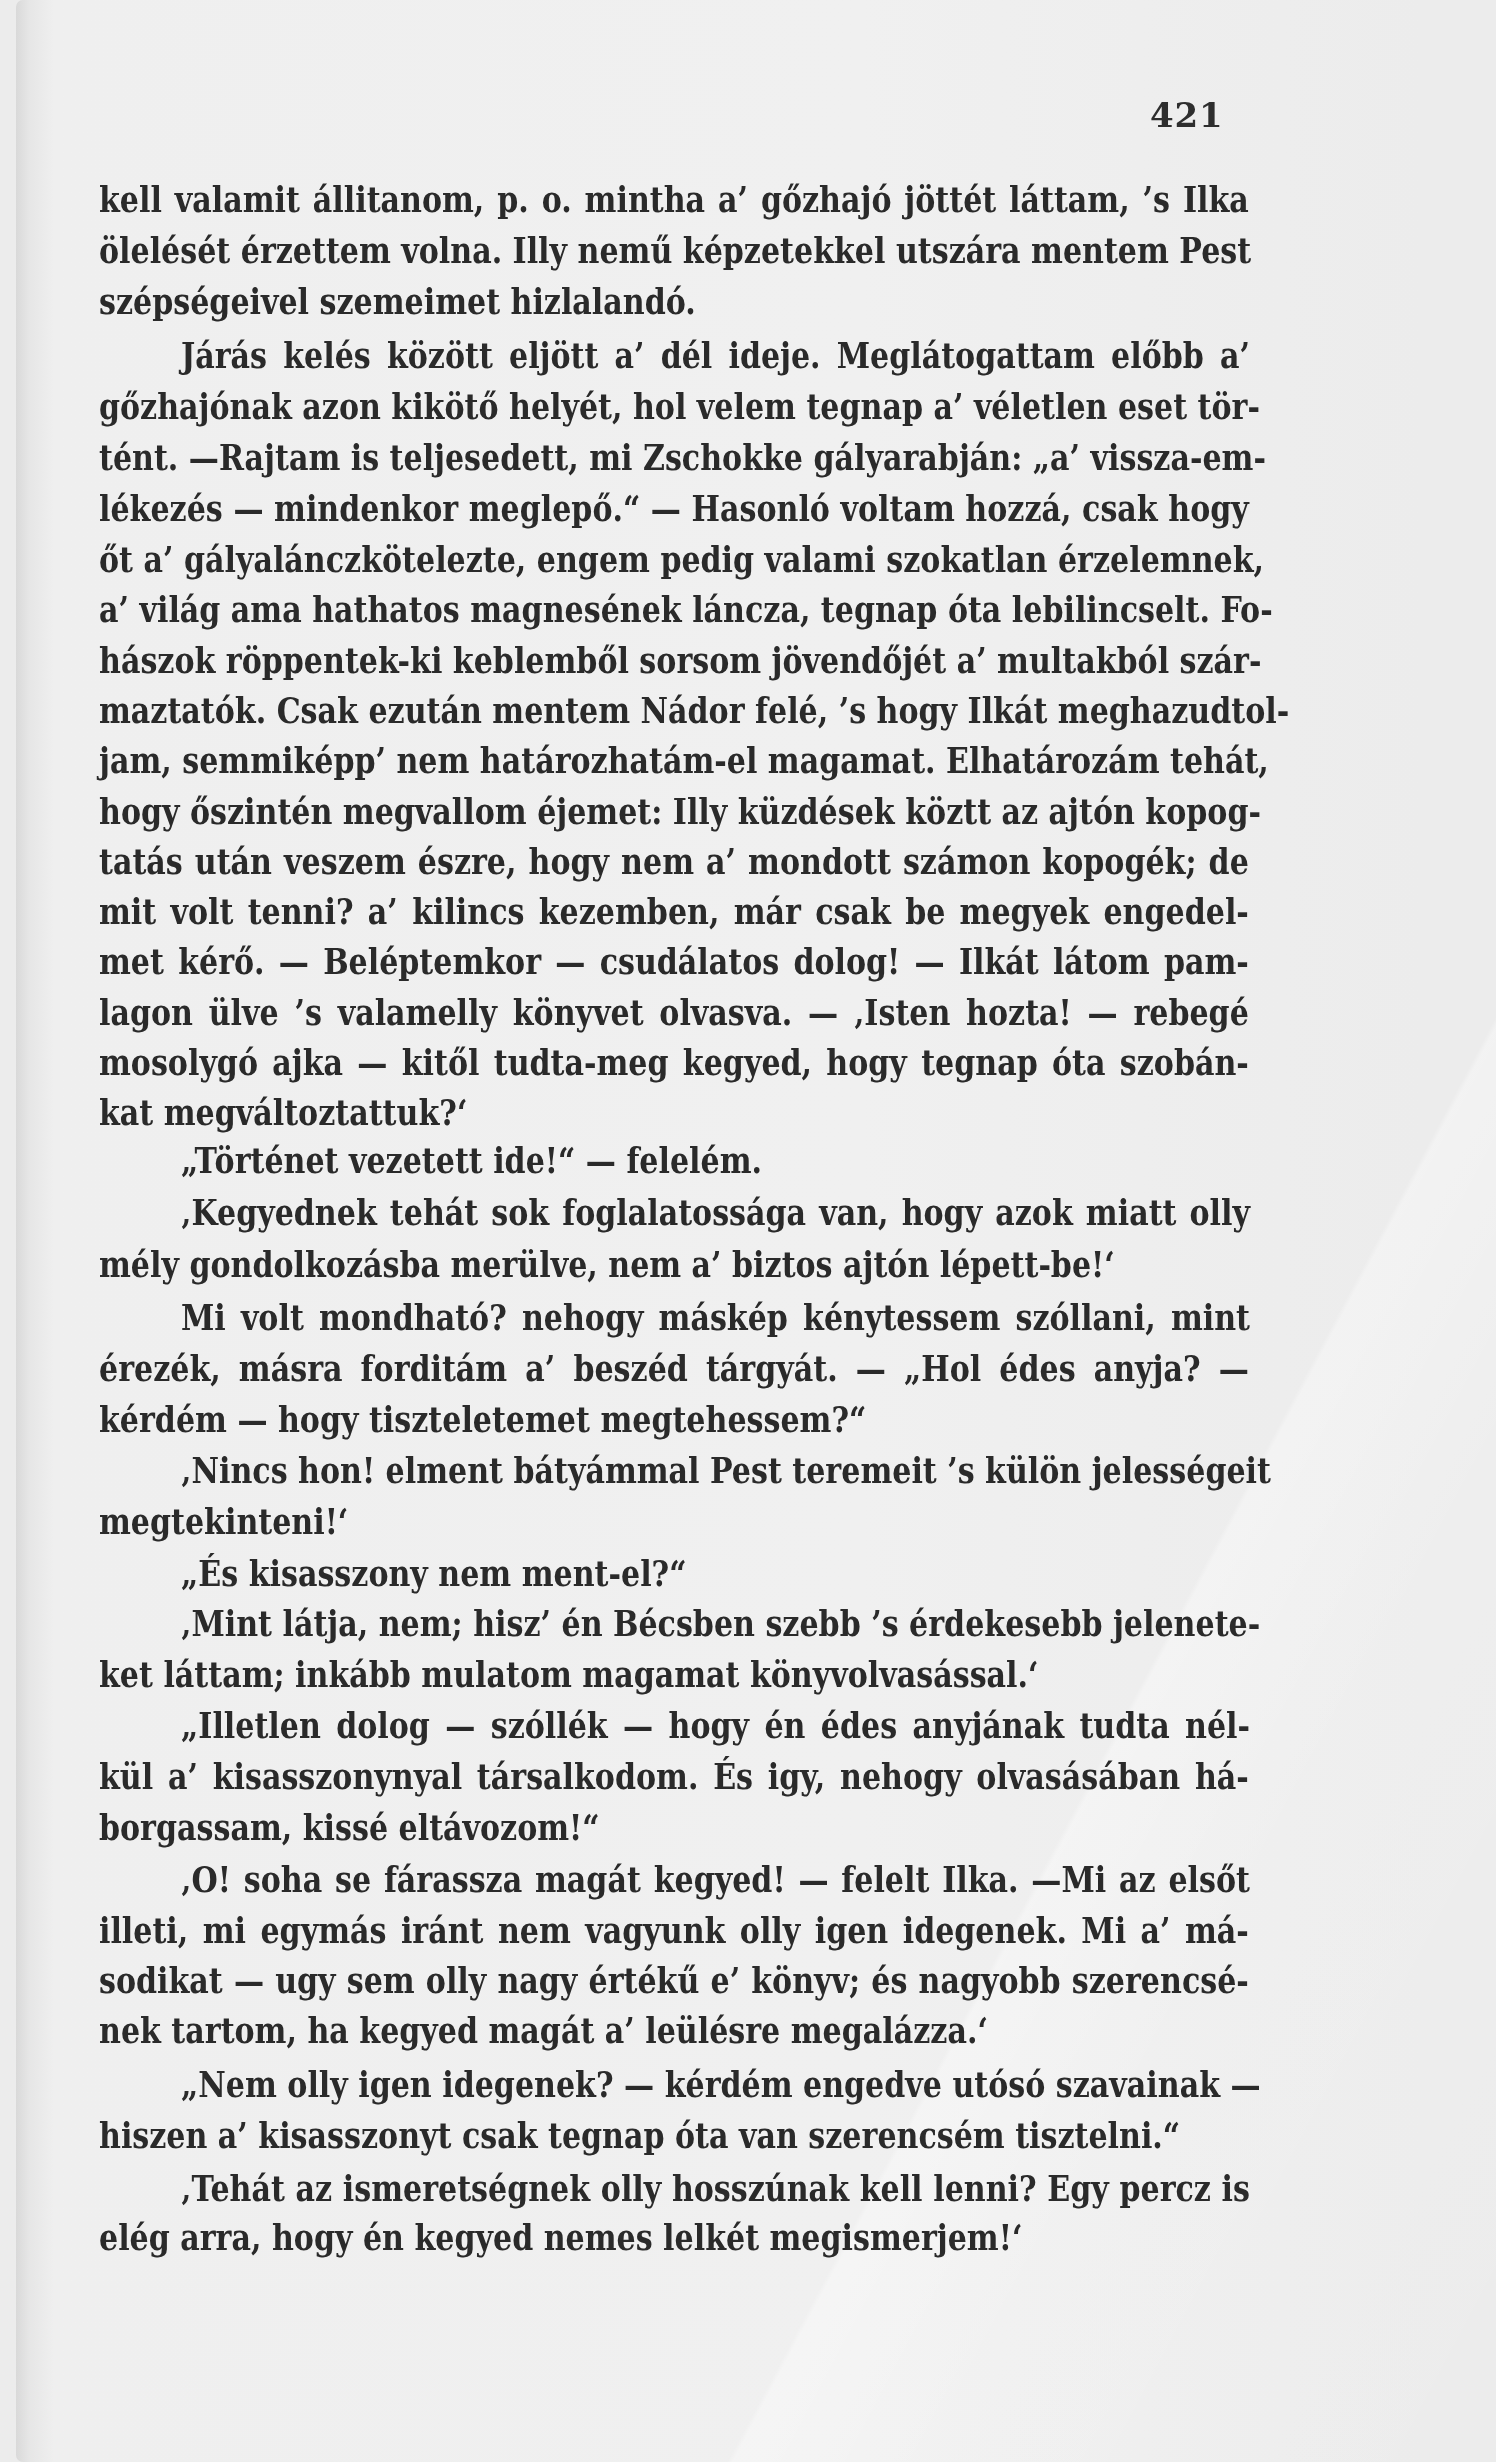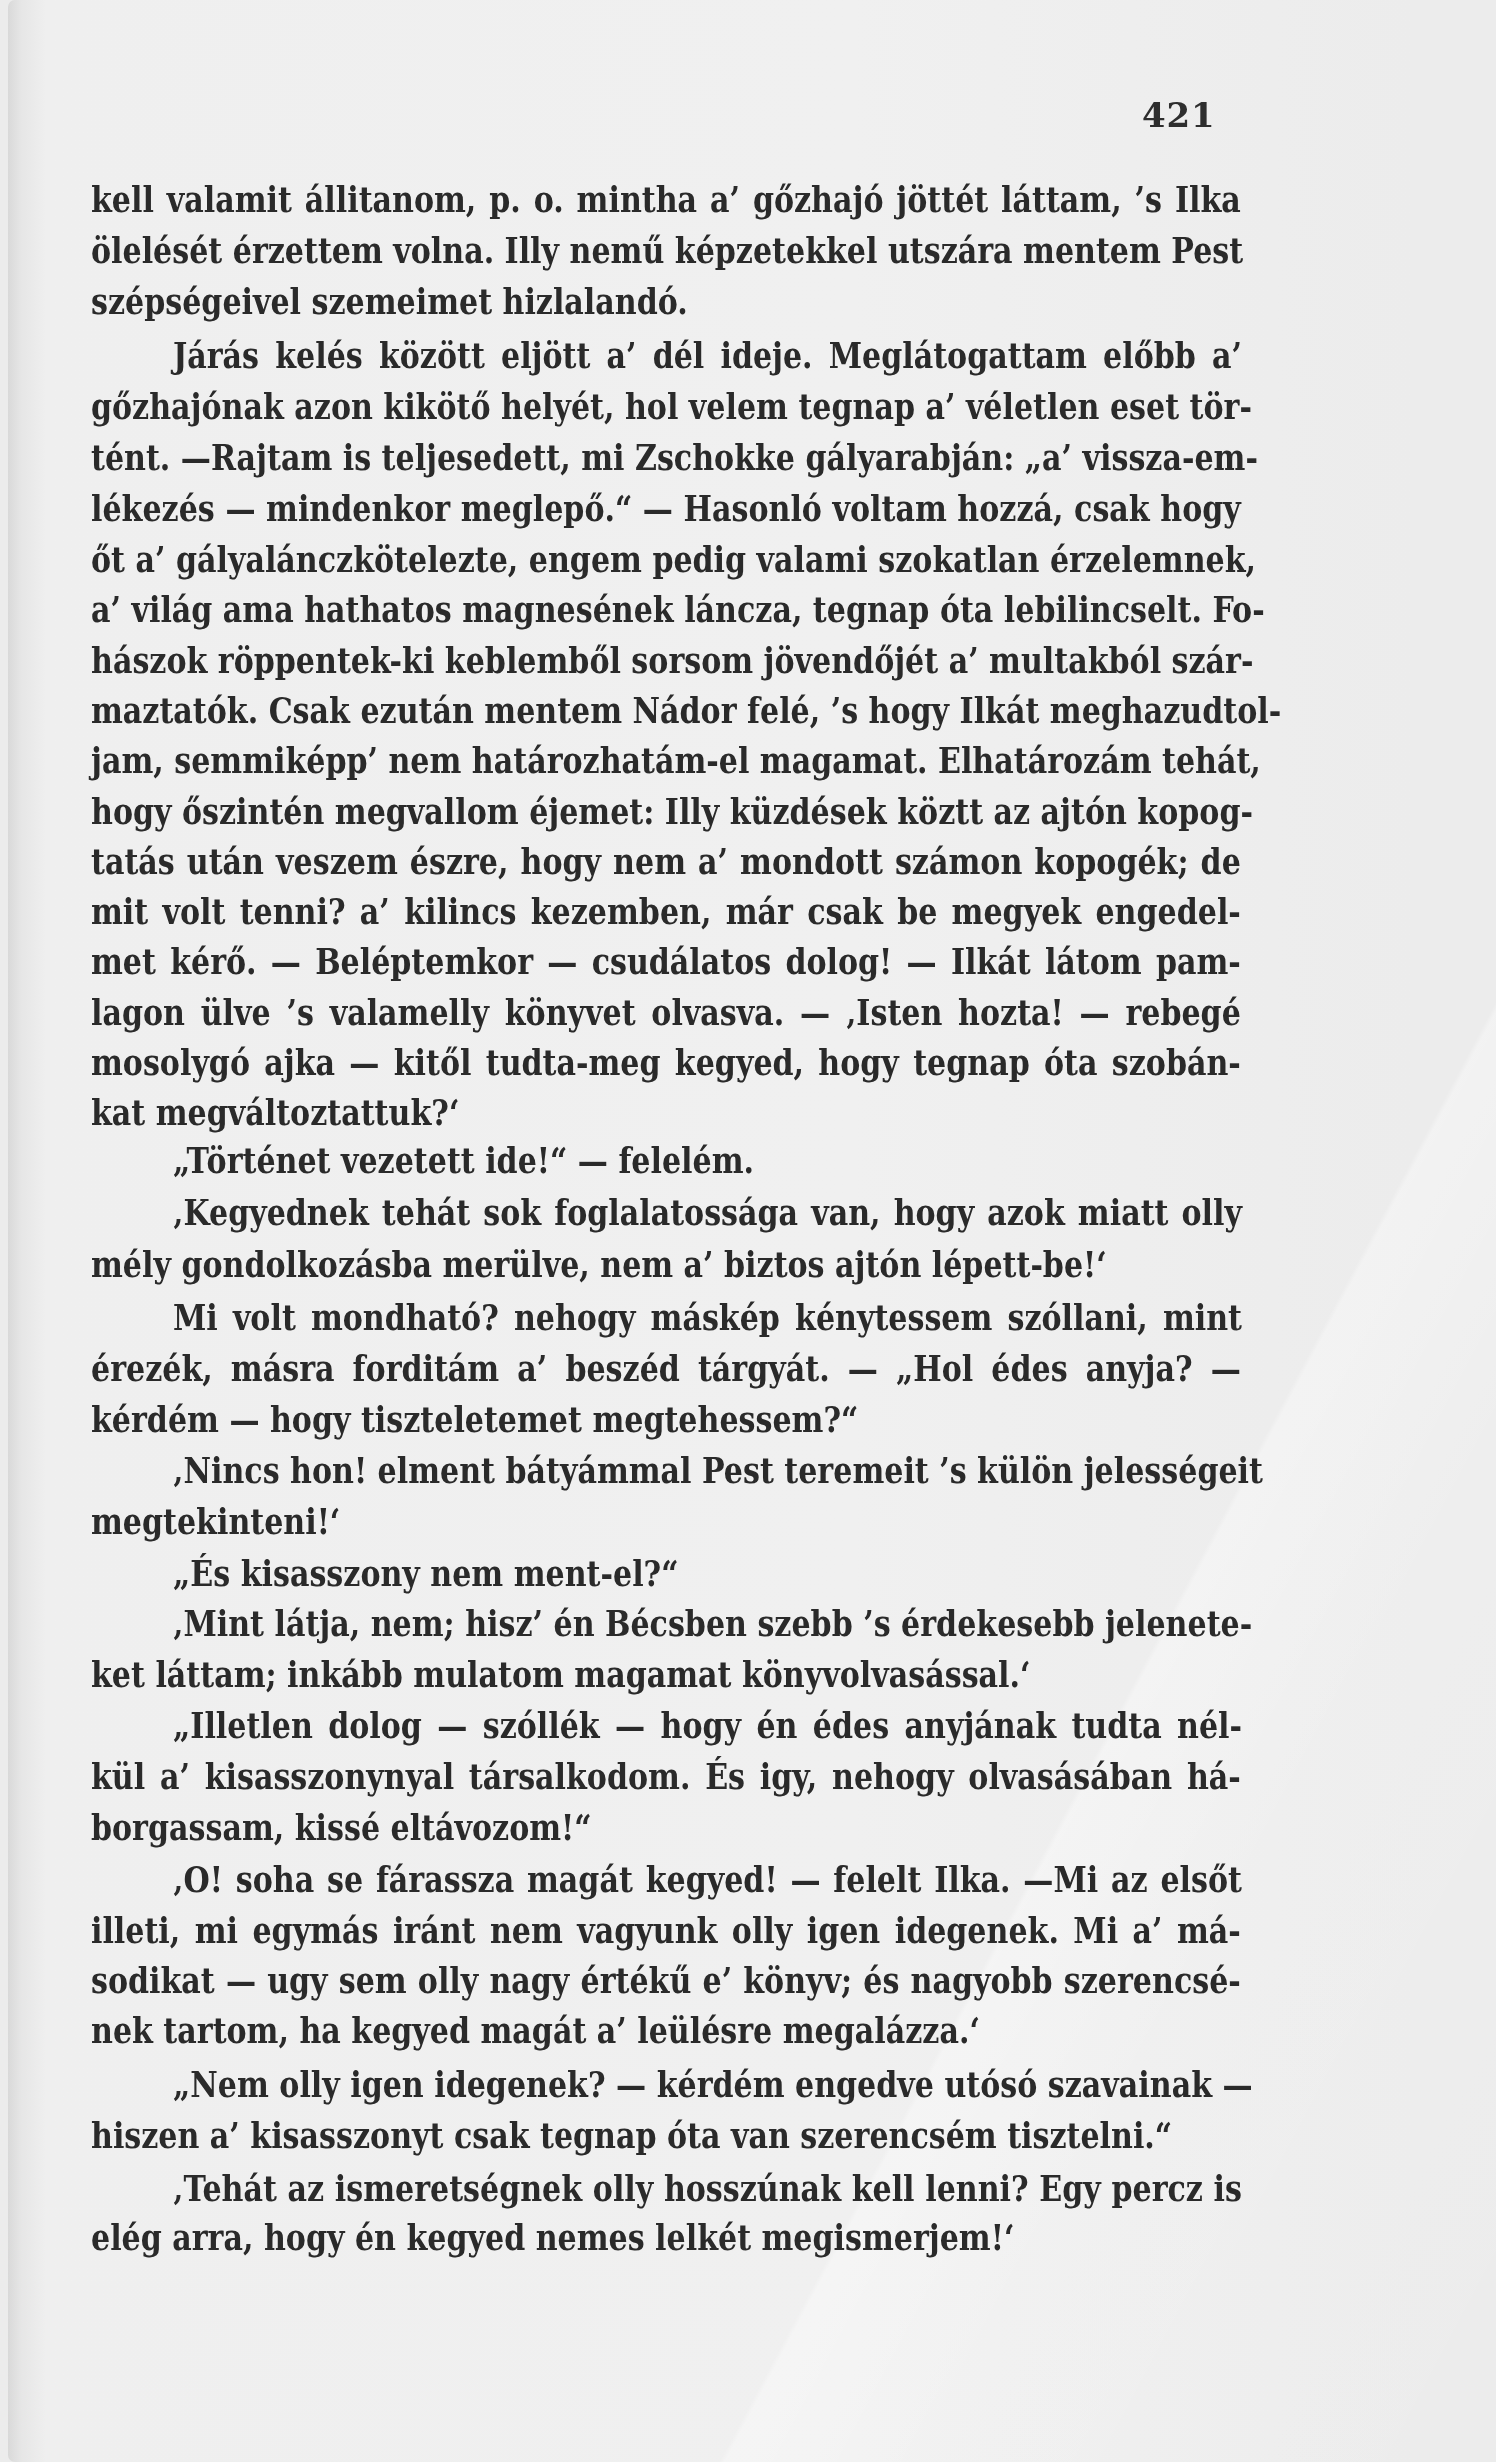--- a/index.html
+++ b/index.html
@@ -3,21 +3,21 @@
 <meta charset="utf-8">
 <style>
   html, body { margin: 0; padding: 0; }
   body {
     width: 1497px; height: 2462px; overflow: hidden;
     background: #ececec;
     position: relative;
     font-family: "DejaVu Serif", "Liberation Serif", serif;
   }
   .page {
-    position: absolute; left: 8px; top: 0; width: 1406px; height: 2462px;
+    position: absolute; left: 16px; top: 0; width: 1406px; height: 2462px;
     background:
       linear-gradient(90deg, #d9d9d9 0px, #e6e6e6 13.3px, #efefef 38px, #f0f0f0 60%, #ececec 100%);
     border-radius: 7px;
   }
   .fold {
     position: absolute; left: 0; top: 0; width: 1497px; height: 2462px;
     background: linear-gradient(118deg, rgba(0,0,0,0) 0%, rgba(0,0,0,0) 72%, rgba(255,255,255,0.35) 72.2%, rgba(255,255,255,0.12) 80%, rgba(0,0,0,0) 100%);
     pointer-events: none;
   }
   .page-number {

